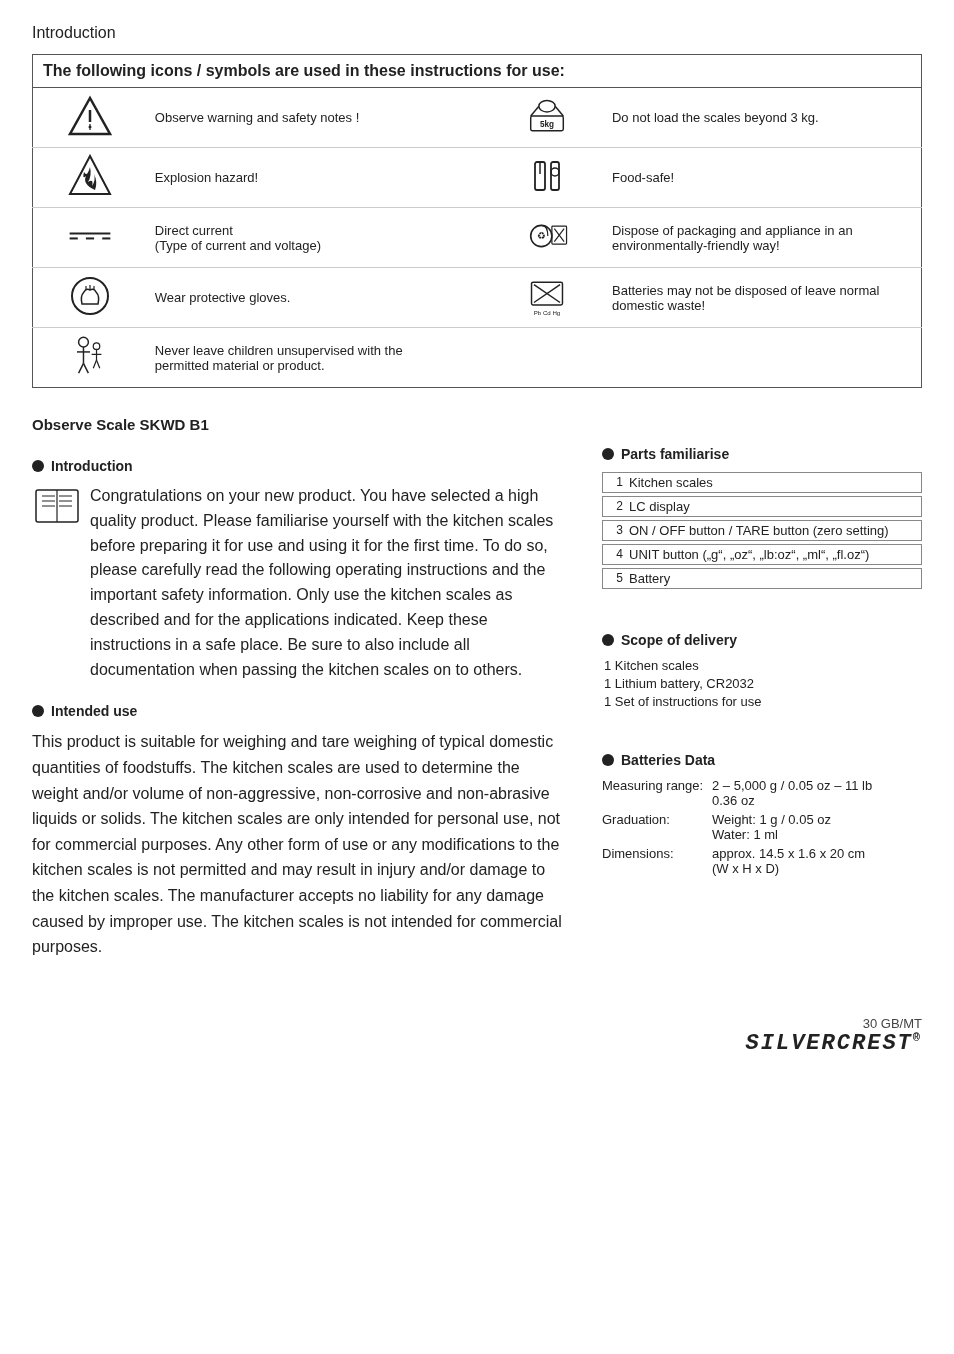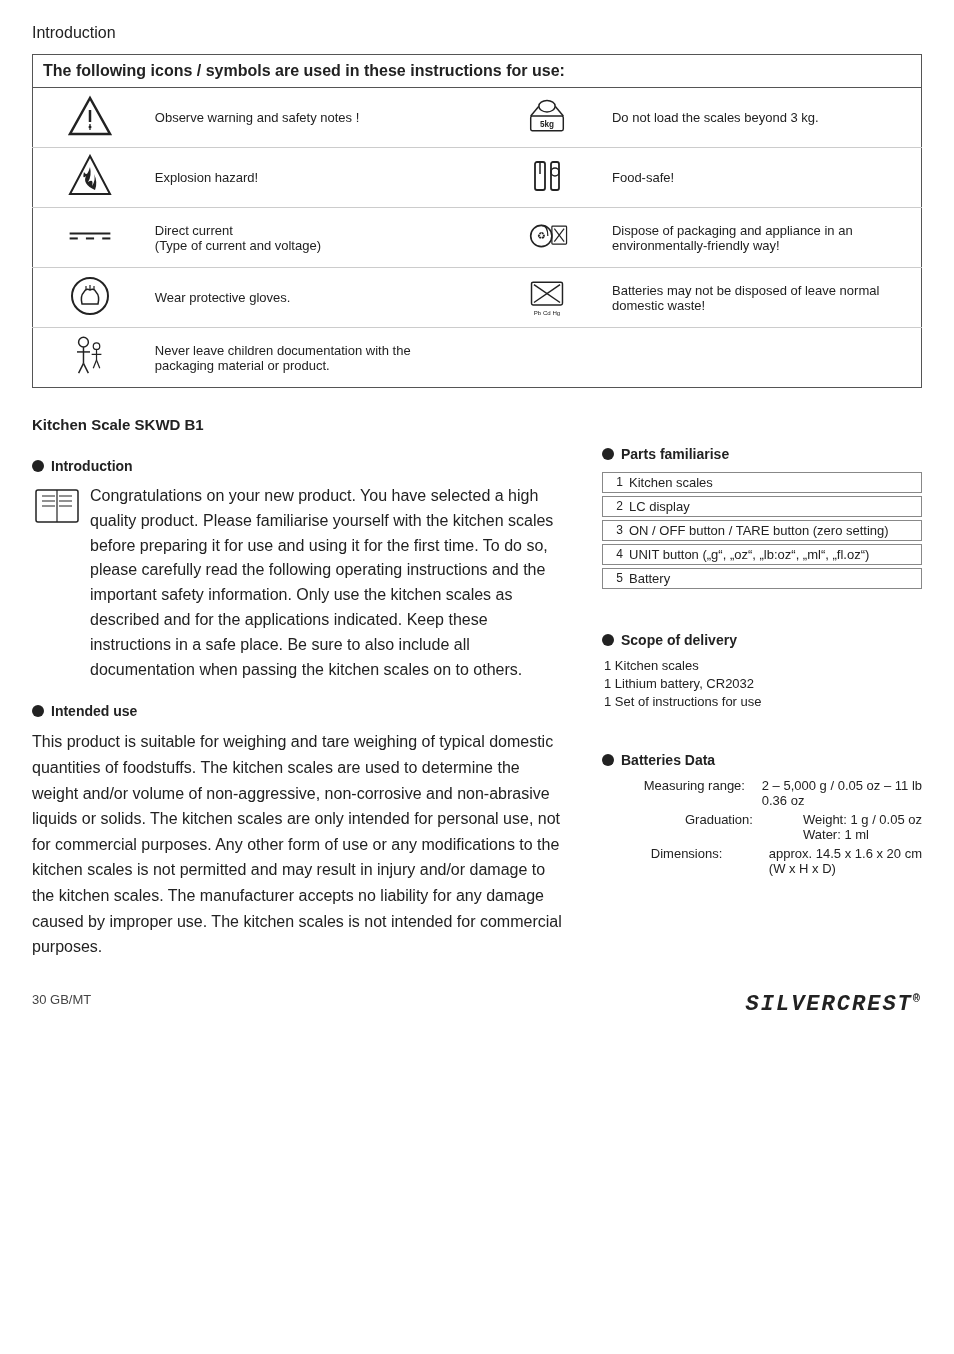--- a/index.html
+++ b/index.html
@@ -137,40 +137,40 @@
     .scope-list li {
       font-size: 13px;
       margin-bottom: 3px;
     }
 
     .tech-data {
       margin-bottom: 20px;
     }
     .tech-data .tech-row {
       display: flex;
-      gap: 8px;
+      gap: 0;
       font-size: 13px;
       margin-bottom: 4px;
-      justify-content: flex-end;
     }
     .tech-label {
       min-width: 110px;
       font-size: 13px;
     }
     .tech-value {
       font-size: 13px;
     }
 
     
     .footer-bar {
       display: flex;
       justify-content: space-between;
-      align-items: flex-start;
-      margin-top: 12px;
+      align-items: flex-end;
+      margin-top: 36px;
       padding-top: 8px;
+      flex-direction: column;
     }
     .footer-page {
       font-size: 13px;
       color: #444;
     }
     .brand-logo {
       font-family: Liberation Mono, monospace;
       font-size: 22px;
       font-weight: bold;
       letter-spacing: 2px;
@@ -301,32 +301,32 @@
           <line x1="14" y1="36" x2="8" y2="48" stroke="#222" stroke-width="1.8"></line>
           <line x1="14" y1="36" x2="20" y2="48" stroke="#222" stroke-width="1.8"></line>
 
           <circle cx="30" cy="15" r="4" stroke="#222" stroke-width="1.5" fill="none"></circle>
           <line x1="30" y1="19" x2="30" y2="32" stroke="#222" stroke-width="1.5"></line>
           <line x1="24" y1="25" x2="36" y2="25" stroke="#222" stroke-width="1.5"></line>
           <line x1="30" y1="32" x2="26" y2="42" stroke="#222" stroke-width="1.5"></line>
           <line x1="30" y1="32" x2="34" y2="42" stroke="#222" stroke-width="1.5"></line>
         </svg>
       </td>
-      <td class="desc-cell">Never leave children documentation with the packaging material or product.</td>
+      <td class="desc-cell">Never leave children unsupervised with the permitted material or product.</td>
       <td class="col-divider"></td>
       <td class="icon-cell"></td>
       <td class="desc-cell"></td>
     </tr>
   </tbody>
 </table>
 
 <div class="main-content">
 
   <div class="left-col">
-    <div class="section-title">Kitchen Scale SKWD B1</div>
+    <div class="section-title">Observe Scale SKWD B1</div>
     <br>
     
     <div class="bullet-title">
       <span class="bullet-circle"></span>
       <span>Introduction</span>
     </div>
     <div style="display:flex;align-items:flex-start;margin-bottom:6px;">
       <svg width="50" height="44" viewBox="0 0 50 44" fill="none" style="flex-shrink:0;margin-right:8px;">
         <rect x="4" y="6" width="42" height="32" rx="2" stroke="#222" stroke-width="1.5" fill="none"></rect>
         <line x1="25" y1="6" x2="25" y2="38" stroke="#222" stroke-width="1.2"></line>

